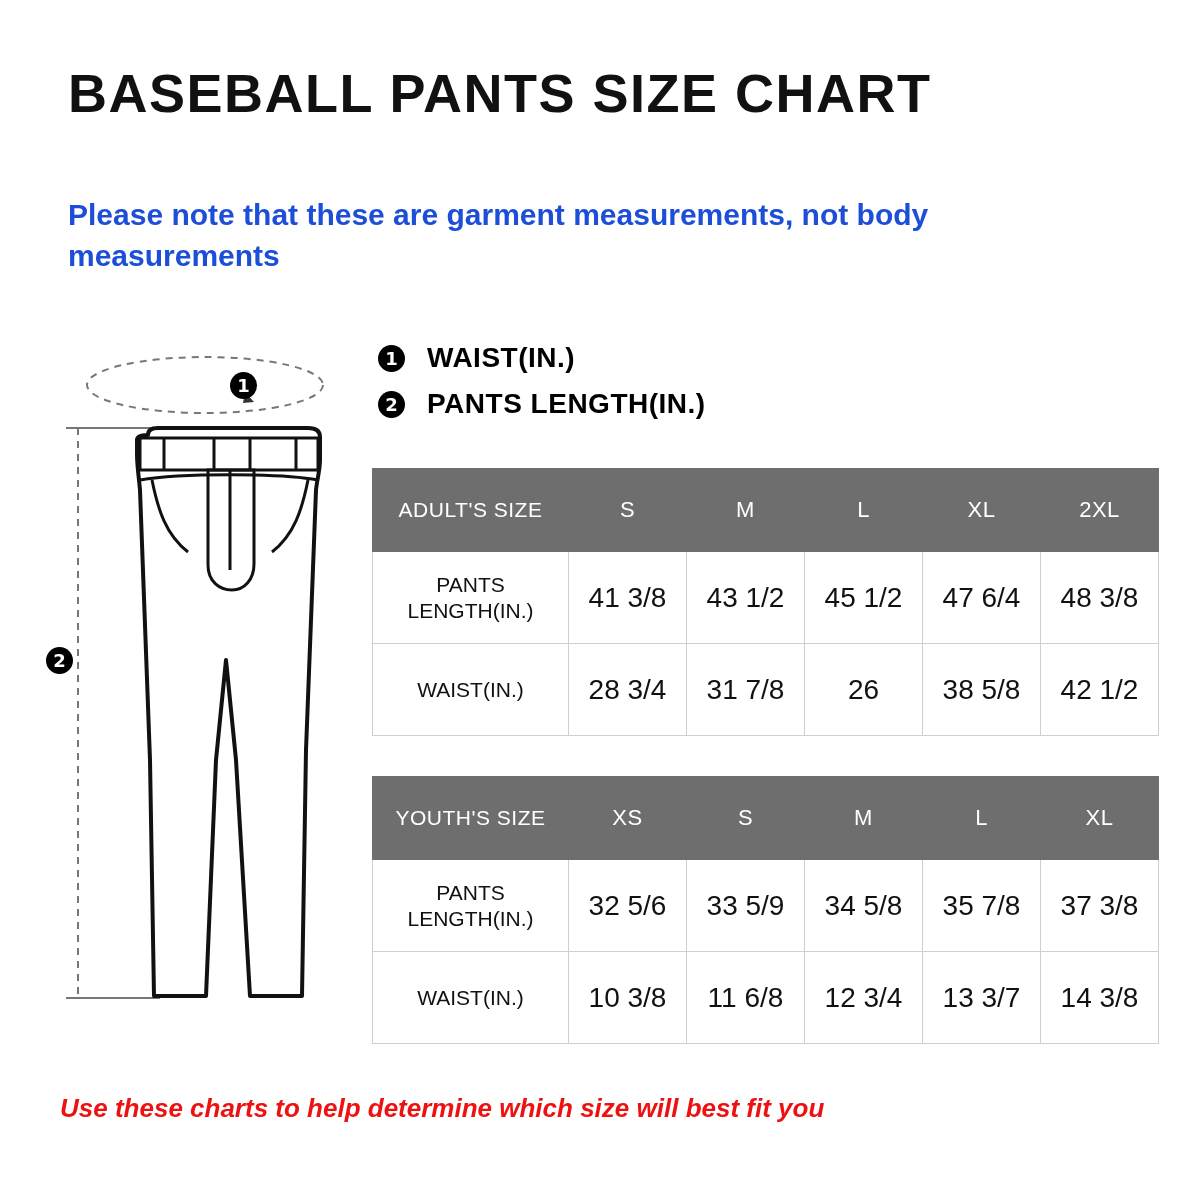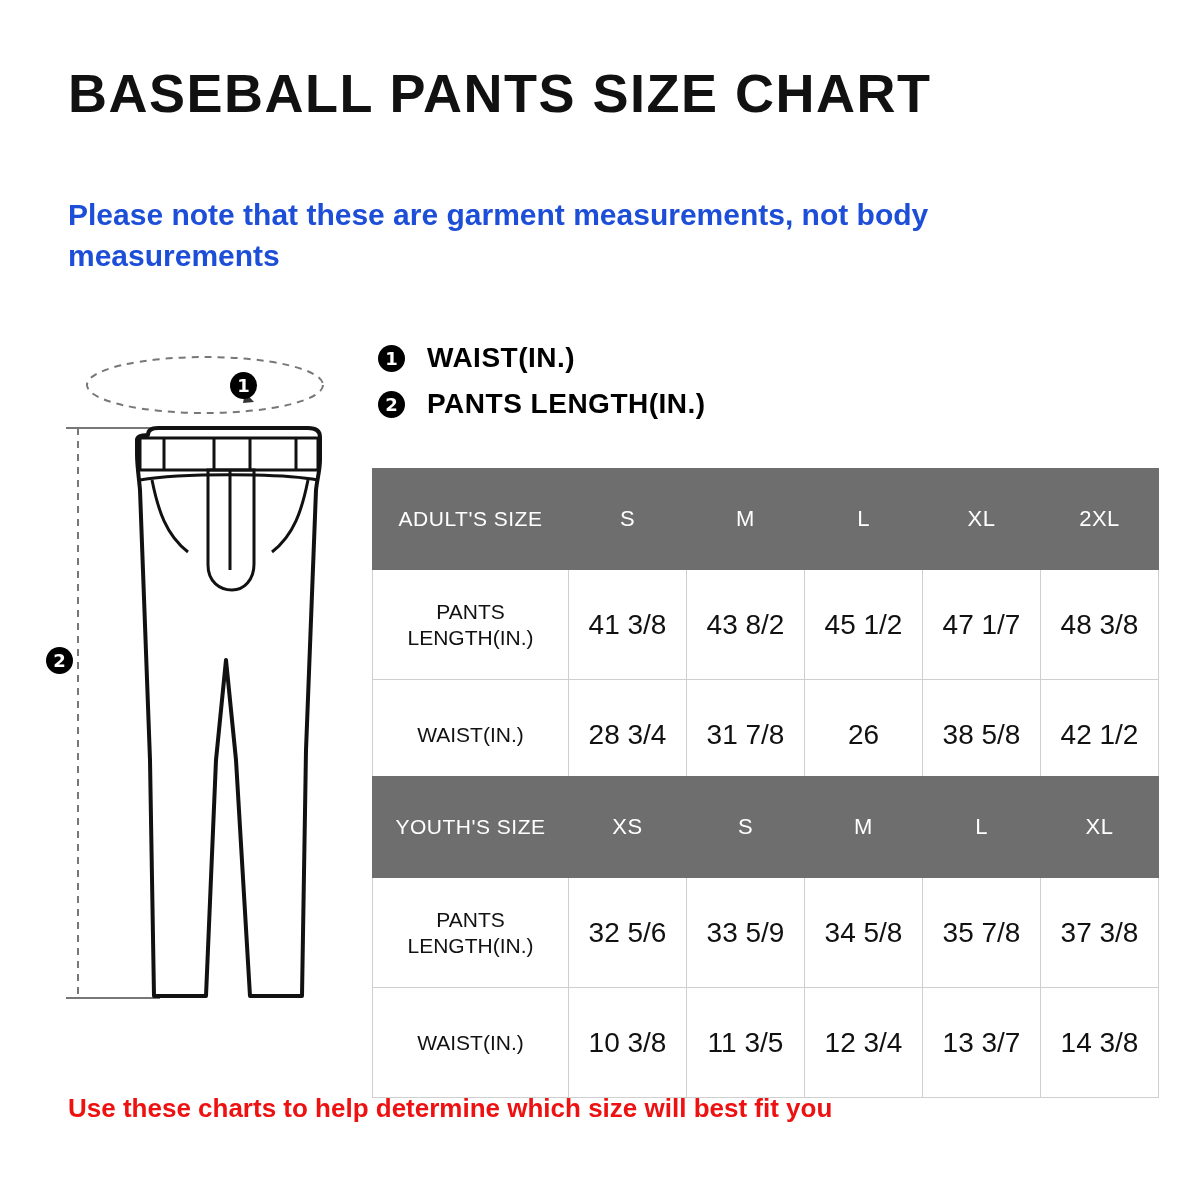--- a/index.html
+++ b/index.html
@@ -35,26 +35,27 @@
     width: 960px;
     font-size: 30px;
     font-weight: bold;
     line-height: 1.35;
     color: #1d4ed8;
     margin-top: 17px;
   }
 
   #note-bottom {
     position: absolute;
-    left: 68px;
+    left: 60px;
     top: 1093px;
     width: 1070px;
     font-size: 26px;
     font-weight: bold;
     color: #ee1111;
+    font-style: italic;
   }
 
   
   .legend {
     position: absolute;
     left: 378px;
     top: 335px;
   }
   .legend-row {
     display: flex;
@@ -92,21 +93,21 @@
   #adult-table { left: 372px; top: 468px; width: 786px; }
   #youth-table { left: 372px; top: 776px; width: 786px; }
 
   table.size-table col.label-col { width: 196px; }
   table.size-table col.data-col  { width: 118px; }
 
   table.size-table th, table.size-table td {
     border: 1px solid #cfcfcf;
     text-align: center;
     vertical-align: middle;
-    padding: 17px;
+    padding: 8px;
   }
   table.size-table thead th {
     background: #6e6e6e;
     color: #ffffff;
     height: 66px;
     font-weight: normal;
     font-size: 22px;
     letter-spacing: .5px;
     border: 1px solid #6e6e6e;
   }
@@ -219,23 +220,23 @@
       <th>M</th>
       <th>L</th>
       <th>XL</th>
       <th>2XL</th>
     </tr>
   </thead>
   <tbody>
     <tr>
       <td class="rowlabel">PANTS LENGTH(IN.)</td>
       <td>41 3/8</td>
-      <td>43 8/2</td>
+      <td>43 1/2</td>
       <td>45 1/2</td>
-      <td>47 1/7</td>
+      <td>47 6/4</td>
       <td>48 3/8</td>
     </tr>
     <tr>
       <td class="rowlabel">WAIST(IN.)</td>
       <td>28 3/4</td>
       <td>31 7/8</td>
       <td>26</td>
       <td>38 5/8</td>
       <td>42 1/2</td>
     </tr>
@@ -266,19 +267,19 @@
       <td class="rowlabel">PANTS LENGTH(IN.)</td>
       <td>32 5/6</td>
       <td>33 5/9</td>
       <td>34  5/8</td>
       <td>35 7/8</td>
       <td>37 3/8</td>
     </tr>
     <tr>
       <td class="rowlabel">WAIST(IN.)</td>
       <td>10 3/8</td>
-      <td>11 3/5</td>
+      <td>11 6/8</td>
       <td>12 3/4</td>
       <td>13 3/7</td>
       <td>14 3/8</td>
     </tr>
   </tbody>
 </table>
 
 </body></html>

